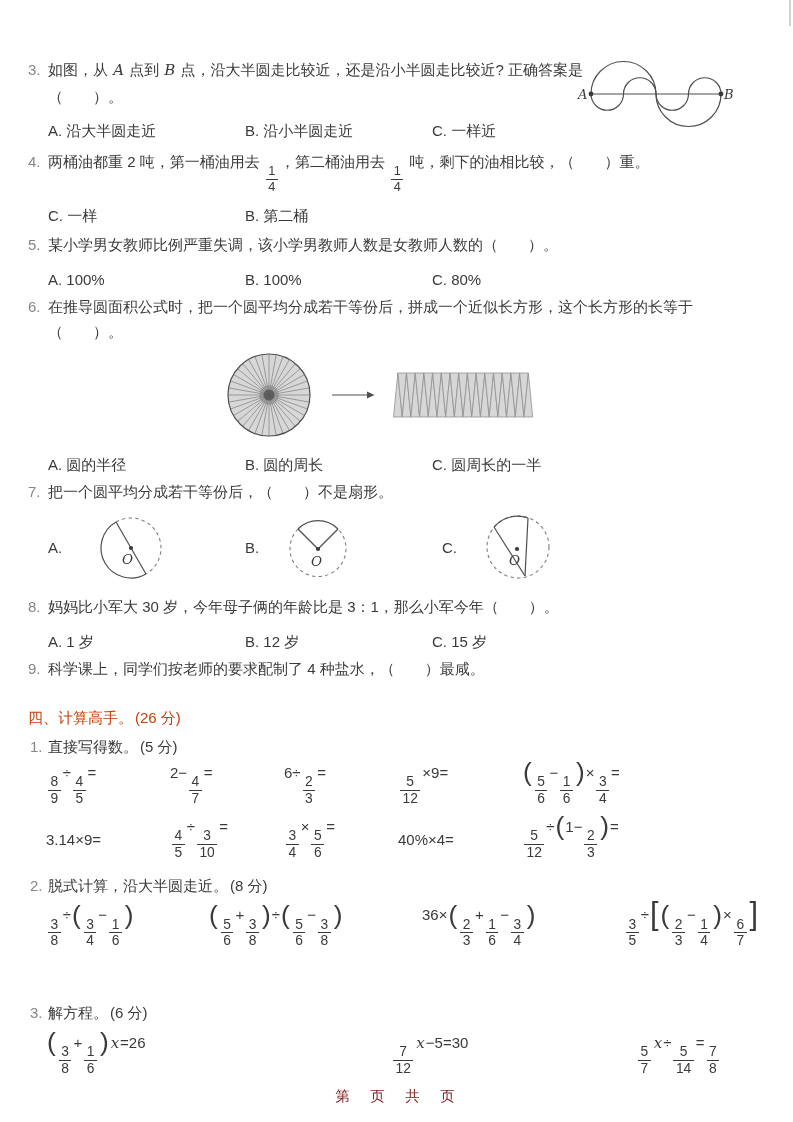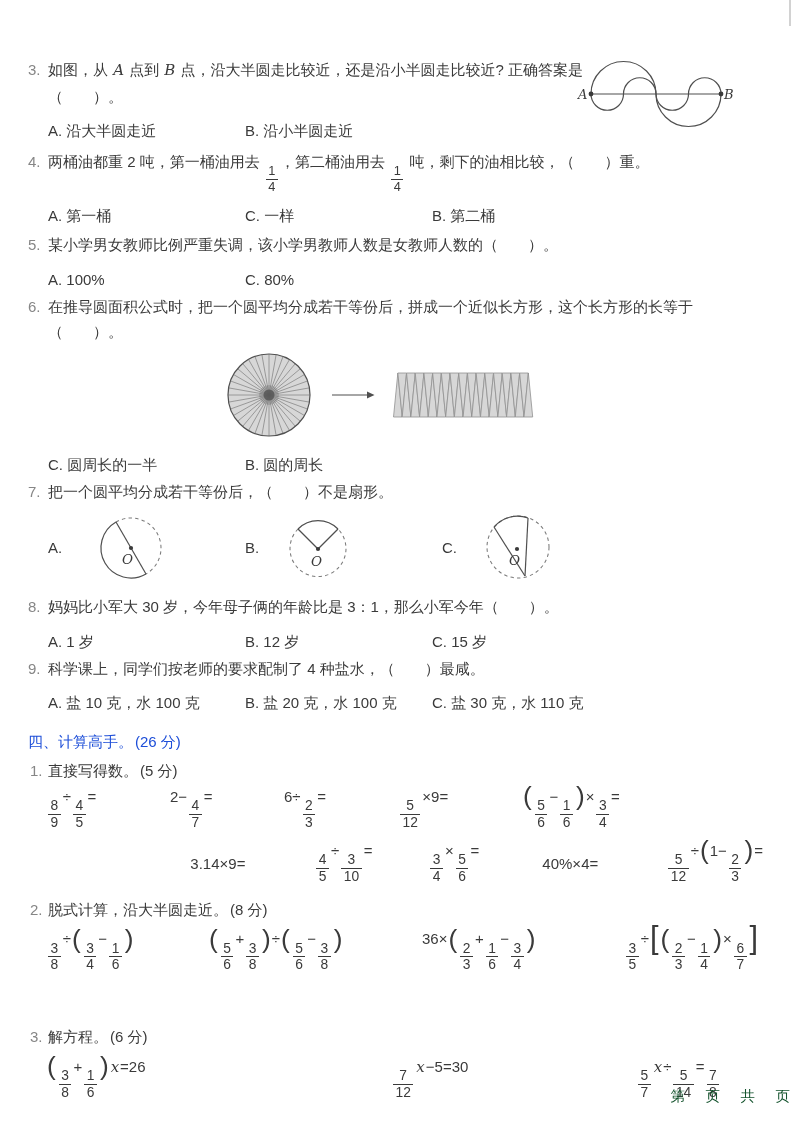--- a/index.html
+++ b/index.html
@@ -35,46 +35,46 @@
   .circle-row{display:flex;align-items:center;height:96px;padding-left:176px;margin:2px 0 0 0;}
   .arrow-box{margin:0 16px;}
 
   
   .figs{display:flex;padding-left:0;margin-top:2px;}
   .fig{display:flex;align-items:center;width:197px;}
   .fig:last-child{width:auto;}
   .fig-label{width:26px;color:#3a3a3a;}
 
   
-  .sec{margin-top:14px;position:relative;line-height:1.7;color:#1d4ed8;}
+  .sec{margin-top:24px;position:relative;line-height:1.7;color:#c2410c;}
   .sub{position:relative;padding-left:20px;line-height:1.7;margin-top:3px;}
   .subnum{position:absolute;left:2px;top:0;color:#868686;}
   .subscore{margin-left:2px;}
 
   .calc-row{display:flex;align-items:center;padding-left:18px;height:52px;}
   .calc-row .ci{display:inline-block;}
   .calc-row .ci:nth-child(1){width:124px;}
   .calc-row .ci:nth-child(2){width:114px;}
   .calc-row .ci:nth-child(3){width:114px;}
   .calc-row .ci:nth-child(4){width:124px;}
-  .calc-row.r2{height:56px;justify-content:flex-end;}
+  .calc-row.r2{height:56px;}
 
   .expr-row{display:flex;align-items:center;padding-left:18px;height:58px;}
   .expr-row .ci:nth-child(1){width:130px;margin-right:32px;}
   .expr-row .ci:nth-child(2){width:176px;margin-right:38px;}
   .expr-row .ci:nth-child(3){width:160px;margin-right:42px;}
 
   .spacer{height:40px;}
 
   .eq-row{display:flex;align-items:center;padding-left:18px;height:60px;}
   .eq-row .ci:nth-child(1){width:345px;}
   .eq-row .ci:nth-child(2){width:245px;}
 
-  .footer{position:absolute;bottom:16px;left:0;right:0;text-align:right;
-          font-size:14.5px;color:#14532d;letter-spacing:3px;}
+  .footer{position:absolute;bottom:16px;left:0;right:0;text-align:center;
+          font-size:14.5px;color:#7f1d1d;letter-spacing:3px;}
 
   svg{display:block;}
   .dk{stroke:#4f4f4f;fill:none;stroke-width:1.2;}
   .dash{stroke:#7a7a7a;fill:none;stroke-width:1.05;stroke-dasharray:3.4,3.2;}
   .dot{fill:#3a3a3a;}
   .olabel{font-family:"DejaVu Serif","Liberation Serif",serif;font-style:italic;font-size:13.5px;fill:#3a3a3a;}
   .ablabel{font-family:"DejaVu Serif","Liberation Serif",serif;font-style:italic;font-size:13px;fill:#3a3a3a;}
   .spoke{stroke:#636363;stroke-width:0.55;}
   .tooth{fill:#d7d7d7;stroke:#909090;stroke-width:0.8;}
 </style>
@@ -99,44 +99,45 @@
           <line class="dk" x1="14" y1="41" x2="144" y2="41"></line>
           <circle class="dot" cx="14" cy="41" r="2.4"></circle>
           <circle class="dot" cx="144" cy="41" r="2.4"></circle>
           <text class="ablabel" x="1" y="46">A</text>
           <text class="ablabel" x="147" y="46">B</text>
         </svg>
       </div>
       <div class="opts">
         <span>A. 沿大半圆走近</span>
         <span>B. 沿小半圆走近</span>
+        <span>C. 一样近</span>
       </div>
     </div>
 
     <div class="q" style="margin-top:6px;">
       <span class="qnum">4.</span>
       <div class="qtext">两桶油都重 2 吨，第一桶油用去 <span class="frac">
             <span class="fn">1</span>
             <span class="fd">4</span>
           </span>，第二桶油用去 <span class="frac">
             <span class="fn">1</span>
             <span class="fd">4</span>
           </span> 吨，剩下的油相比较，（　　）重。</div>
       <div class="opts">
-        <span>A. 第一桶</span>
         <span>C. 一样</span>
         <span>B. 第二桶</span>
       </div>
     </div>
 
     <div class="q" style="margin-top:4px;">
       <span class="qnum">5.</span>
       <div class="qtext">某小学男女教师比例严重失调，该小学男教师人数是女教师人数的（　　）。</div>
       <div class="opts">
         <span>A. 100%</span>
+        <span>B. 100%</span>
         <span>C. 80%</span>
       </div>
     </div>
 
     <div class="q" style="margin-top:2px;">
       <span class="qnum">6.</span>
       <div class="qtext">在推导圆面积公式时，把一个圆平均分成若干等份后，拼成一个近似长方形，这个长方形的长等于（　　）。</div>
       <div class="circle-row">
         <svg id="sector-svg" width="90" height="90" viewBox="0 0 90 90">
           <circle cx="45" cy="45" r="41" fill="#d7d7d7" stroke="#4f4f4f" stroke-width="1.2"></circle>
@@ -213,22 +214,23 @@
             <polygon points="105.89999999999999,51 110.24999999999999,7 114.6,51" class="tooth"></polygon>
             <polygon points="110.24999999999999,7 114.6,51 118.94999999999999,7" class="tooth"></polygon>
             <polygon points="114.6,51 118.94999999999999,7 123.29999999999998,51" class="tooth"></polygon>
             <polygon points="118.94999999999999,7 123.29999999999998,51 127.64999999999999,7" class="tooth"></polygon>
             <polygon points="123.29999999999998,51 127.64999999999999,7 132,51" class="tooth"></polygon>
             <polygon points="127.64999999999999,7 132,51 136.35,7" class="tooth"></polygon>
             <polygon points="132,51 136.35,7 140.7,51" class="tooth"></polygon>
           </svg>
       </div>
       <div class="opts">
+        <span>A. 圆的半径</span>
+        <span>B. 圆的周长</span>
         <span>C. 圆周长的一半</span>
-        <span>B. 圆的周长</span>
       </div>
     </div>
 
     <div class="q" style="margin-top:2px;">
       <span class="qnum">7.</span>
       <div class="qtext">把一个圆平均分成若干等份后，（　　）不是扇形。</div>
       <div class="figs">
         <div class="fig">
           <span class="fig-label">A.</span>
           <svg width="105" height="84" viewBox="0 0 105 84">
@@ -270,25 +272,20 @@
       <div class="opts">
         <span>A. 1 岁</span>
         <span>B. 12 岁</span>
         <span>C. 15 岁</span>
       </div>
     </div>
 
     <div class="q" style="margin-top:2px;">
       <span class="qnum">9.</span>
       <div class="qtext">科学课上，同学们按老师的要求配制了 4 种盐水，（　　）最咸。</div>
-      <div class="opts">
-        <span>A. 盐 10 克，水 100 克</span>
-        <span>B. 盐 20 克，水 100 克</span>
-        <span>C. 盐 30 克，水 110 克</span>
-      </div>
     </div>
 
     <div class="sec">
       <span>四、</span><span>计算高手。</span><span class="subscore">(26 分)</span>
     </div>
 
     <div class="sub">
       <span class="subnum">1.</span>
       <span>直接写得数。</span><span class="subscore">(5 分)</span>
     </div>

